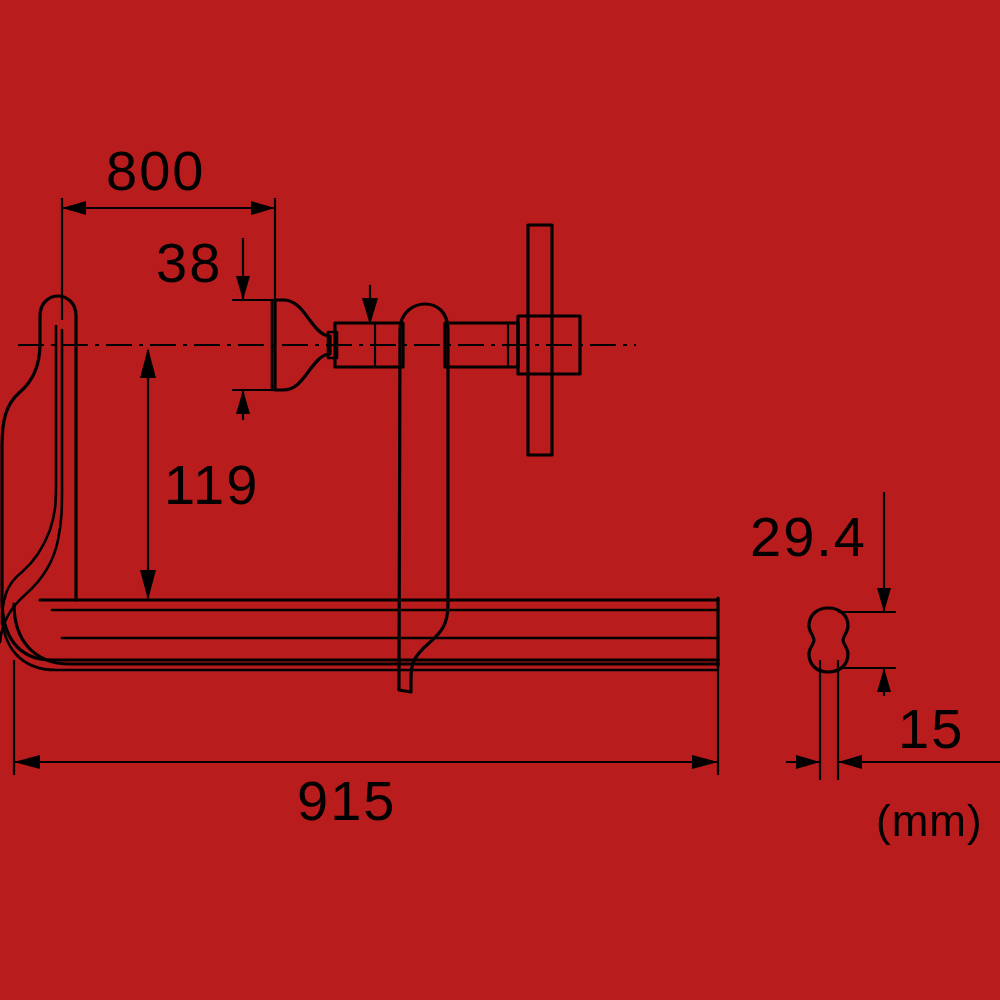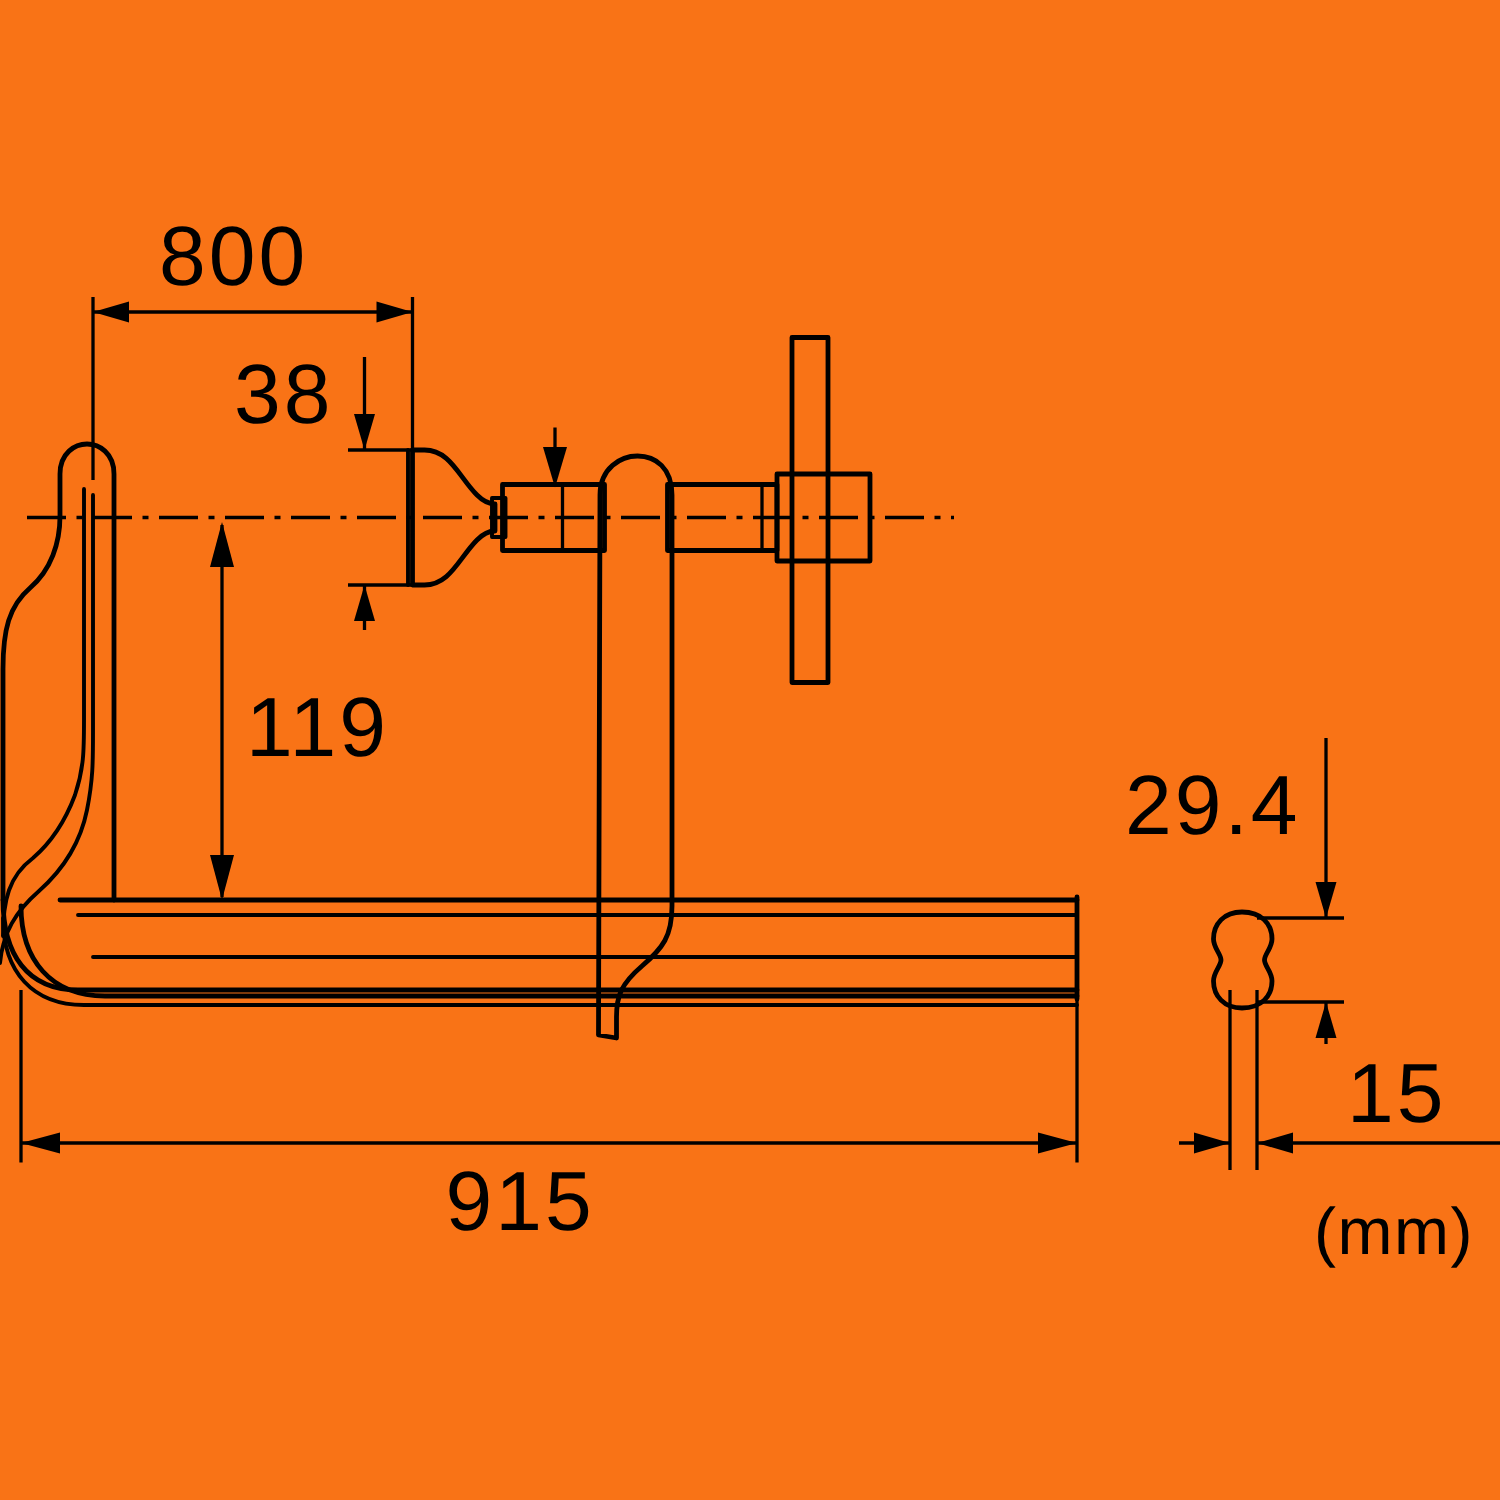--- a/index.html
+++ b/index.html
@@ -10,21 +10,21 @@
   body {
     width: 1000px;
     height: 1000px;
     overflow: hidden;
     font-family: "Liberation Sans", sans-serif;
   }
   #drawing-root {
     position: relative;
     width: 1000px;
     height: 1000px;
-    background: #f97316;
+    background: #b91c1c;
   }
   svg#tech-drawing {
     display: block;
     width: 1000px;
     height: 1000px;
   }
   .outline {
     fill: none;
     stroke: #000000;
     stroke-width: 3.2;

